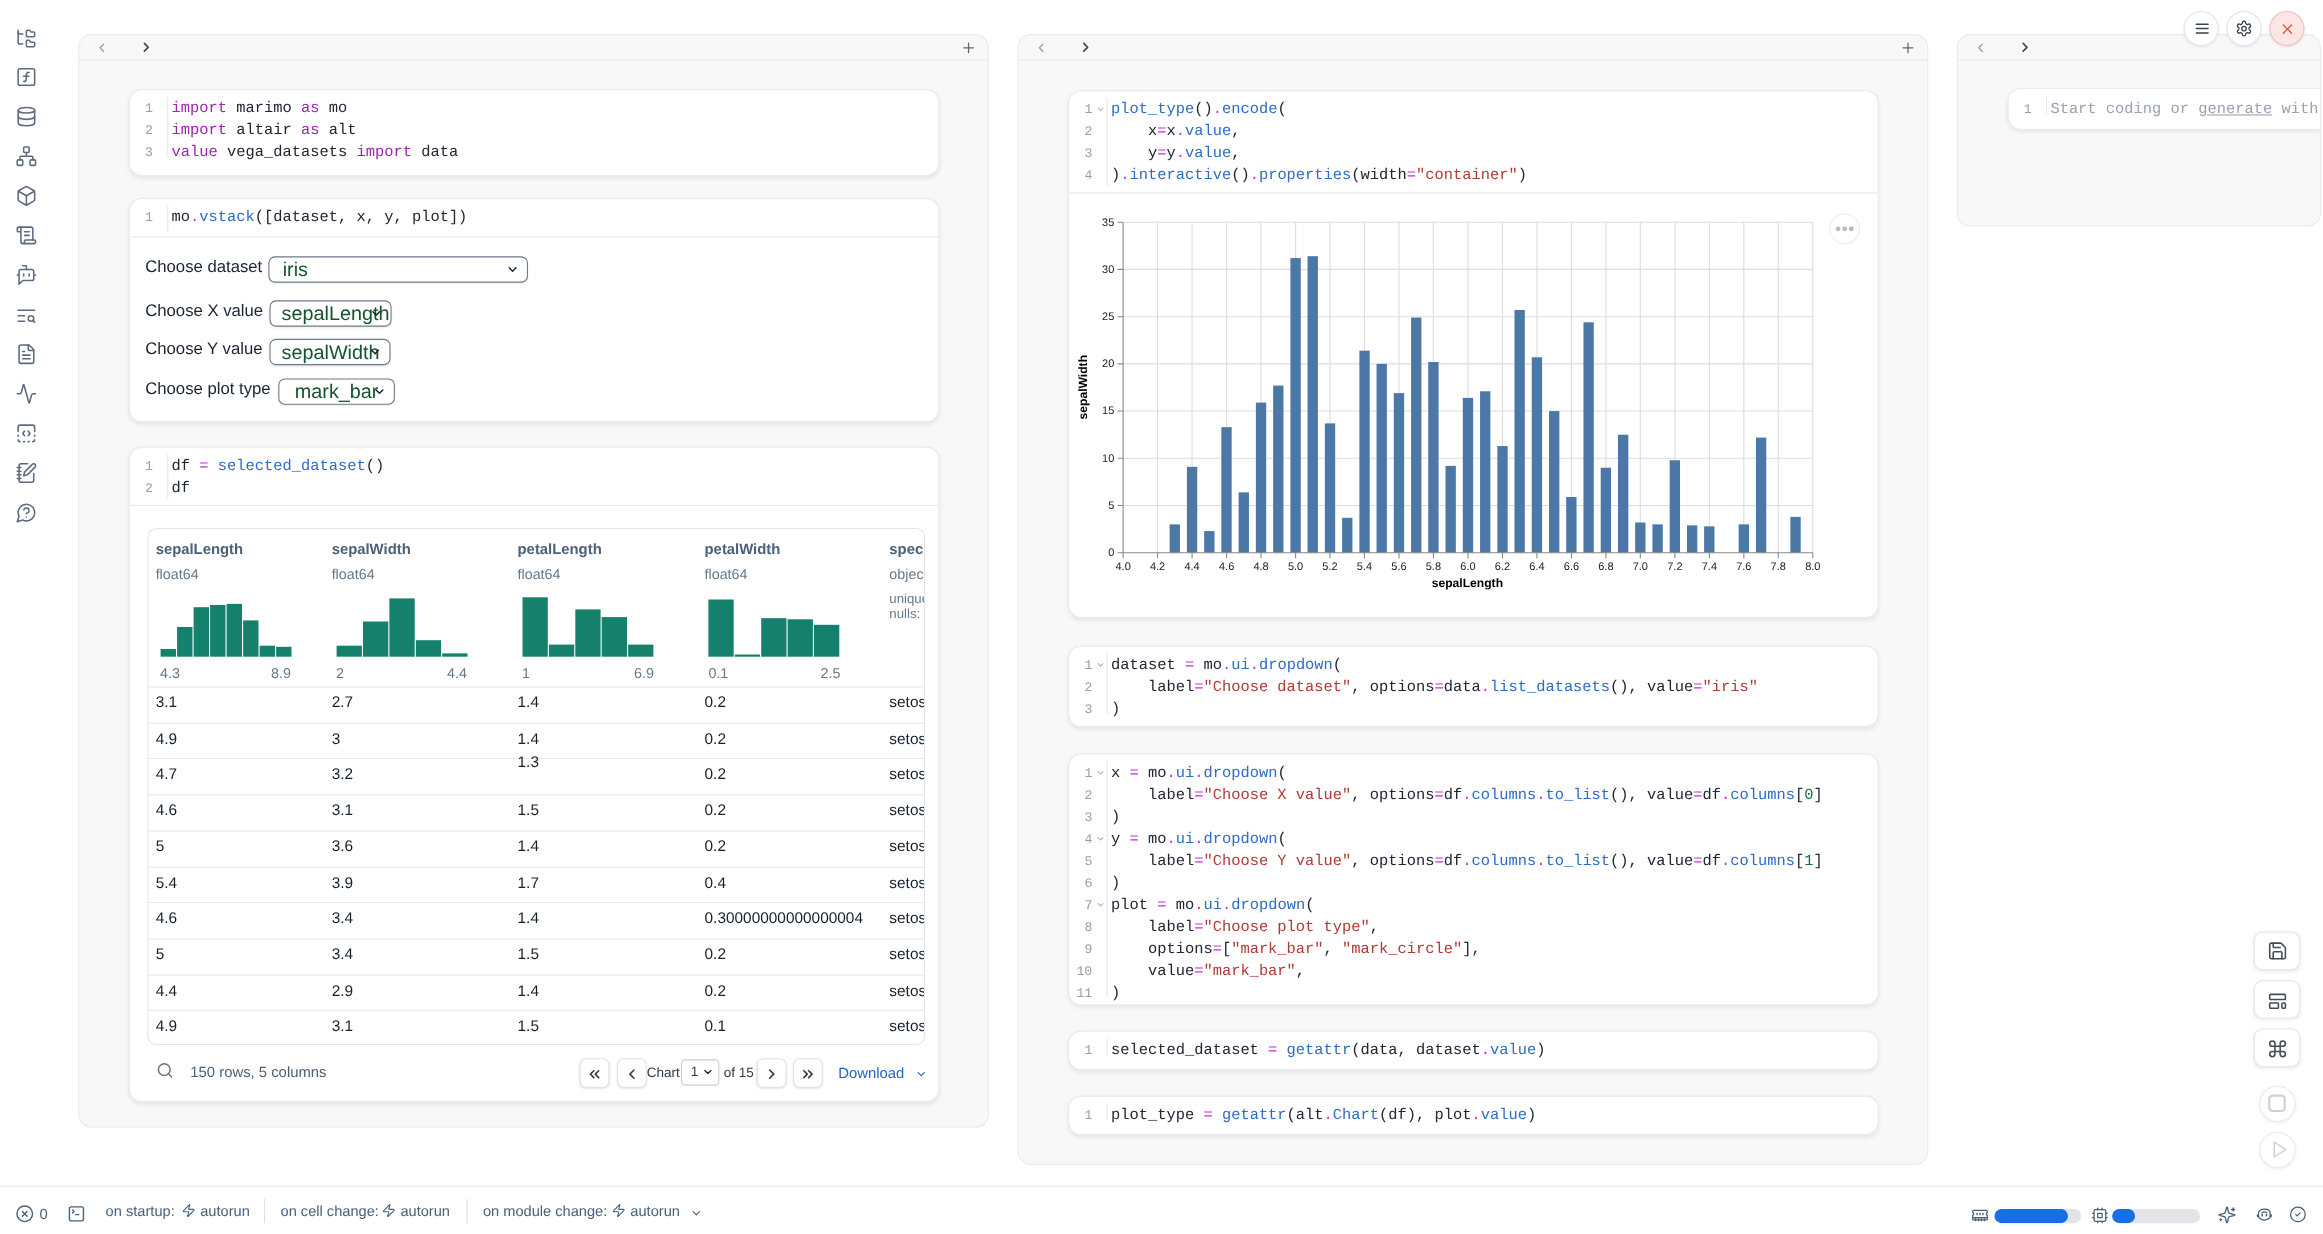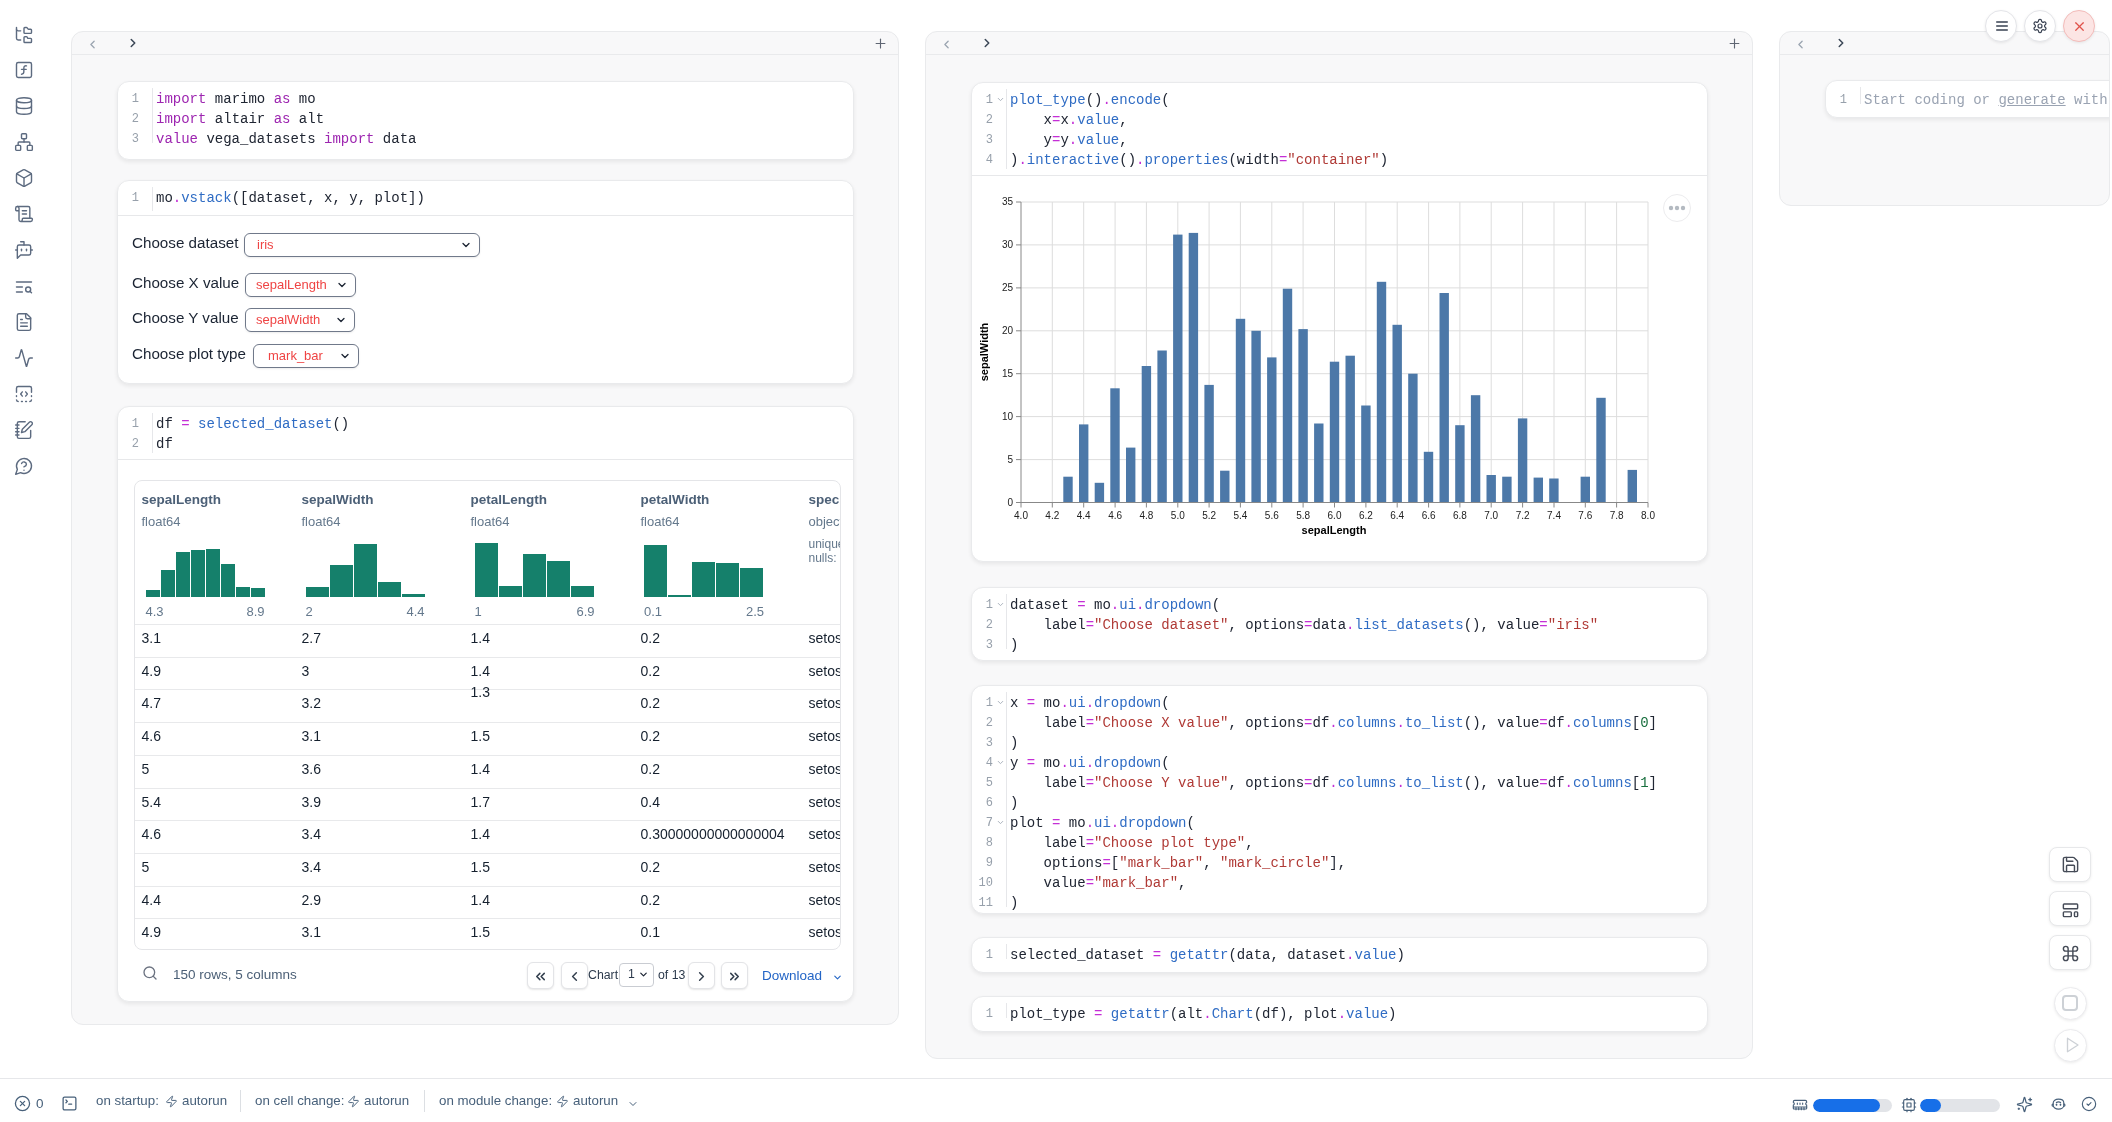--- a/index.html
+++ b/index.html
@@ -8,21 +8,21 @@
 .cell{position:absolute;left:45px;width:737px;background:#fff;border:1px solid #e9eaec;border-radius:12px;box-shadow:0 2px 4px rgba(0,0,0,.07);overflow:hidden}
 .code{position:relative;padding:7px 0 0 0}
 .gut{position:absolute;left:34px;top:6px;bottom:6px;width:1px;background:#e6e7ea}
 .cl{display:flex;height:20px;font-family:"Liberation Mono",monospace;font-size:14px;line-height:20px;white-space:pre}
 .ln{width:34px;flex:none;text-align:right;padding-right:13px;color:#97a0ab;font-size:12px;position:relative}
 .fold{position:absolute;right:1px;top:5px;font-style:normal;line-height:0}
 .cd{padding-left:4px;color:#202633}
 .k{color:#9d25b0}.o{color:#c42fd6}.f{color:#2f6cc4}.s{color:#b03a36}.n{color:#176e3d}
 .out{position:absolute;left:0;right:0;border-top:1px solid #e7e8ea}
 .lbl{position:absolute;font-size:15.2px;color:#1b2433;line-height:24px}
-.sel{position:absolute;height:24px;background:#fff;border:1px solid #70798a;border-radius:6px;box-shadow:0 1px 2px rgba(0,0,0,.08);font-size:13px;color:#ef4444;line-height:22px}
+.sel{position:absolute;height:24px;background:#fff;border:1px solid #70798a;border-radius:6px;box-shadow:0 1px 2px rgba(0,0,0,.08);font-size:18px;color:#14532d;line-height:22px}
 .sel svg{position:absolute;right:7px;top:5px}
 .ctext{position:absolute;font-size:14px;color:#15202e}
 .hl{position:absolute;font-weight:bold;font-size:13.5px;color:#4c6077}
 .hm{position:absolute;font-size:13px;color:#64788c}
 .hist{position:absolute;display:flex;align-items:flex-end;gap:1px}
 .hist i{background:#15806b;display:block}
 .sbtxt{position:absolute;top:14px;font-size:13.3px;color:#47607a}
 .pbtn{position:absolute;width:27px;height:27px;background:#fff;border:1px solid #e3e4e7;border-radius:6px;box-shadow:0 1px 2px rgba(0,0,0,.1);line-height:0}
 .fbtn{position:absolute;left:2049px;width:42px;height:35px;background:#fff;border:1px solid #e7e8ea;border-radius:8px;box-shadow:0 1px 3px rgba(0,0,0,.08)}
 .circ{position:absolute;border-radius:50%;background:#fff;border:1px solid #e4e5e9;box-shadow:0 1px 3px rgba(0,0,0,.08)}
@@ -289,21 +289,21 @@
               <path d="m9 18 6-6-6-6"></path>
             </svg></div>
           <div class="pbtn" style="left:603px;top:502px;padding:6px 0 0 5px"><svg width="15" height="15" viewBox="0 0 24 24" fill="none" stroke="#333f4e" stroke-width="2.4" stroke-linecap="round" stroke-linejoin="round">
               <path d="m6 17 5-5-5-5"></path>
               <path d="m13 17 5-5-5-5"></path>
             </svg></div>
           <div style="position:absolute;left:470px;top:508px;font-size:12.3px;color:#2c3a4c">Chart</div>
           <div style="position:absolute;left:501px;top:503px;width:35px;height:24px;border:1px solid #c9ccd2;border-radius:4px;background:#fff;font-size:12.3px;color:#2c3a4c;padding:3px 0 0 8px">1<span style="position:absolute;right:4px;top:5px"><svg width="11" height="11" viewBox="0 0 24 24" fill="none" stroke="#1b2433" stroke-width="2.6" stroke-linecap="round" stroke-linejoin="round">
                 <path d="m6 9 6 6 6-6"></path>
               </svg></span></div>
-          <div style="position:absolute;left:540px;top:508px;font-size:12.3px;color:#2c3a4c">of 13</div>
+          <div style="position:absolute;left:540px;top:508px;font-size:12.3px;color:#2c3a4c">of 15</div>
           <div style="position:absolute;left:644px;top:508px;font-size:13.5px;color:#2365c6">Download</div>
           <div style="position:absolute;left:714px;top:509px"><svg width="11" height="11" viewBox="0 0 24 24" fill="none" stroke="#2365c6" stroke-width="2.4" stroke-linecap="round" stroke-linejoin="round">
               <path d="m6 9 6 6 6-6"></path>
             </svg></div>
         </div>
       </div>
     </div>
     <div class="panel" style="left:925px;top:31px;width:828px;height:1028px">
       <div class="phead">
         <div style="position:absolute;left:14px;top:5px"><svg width="13" height="13" viewBox="0 0 24 24" fill="none" stroke="#9aa4b0" stroke-width="2.4" stroke-linecap="round" stroke-linejoin="round">

